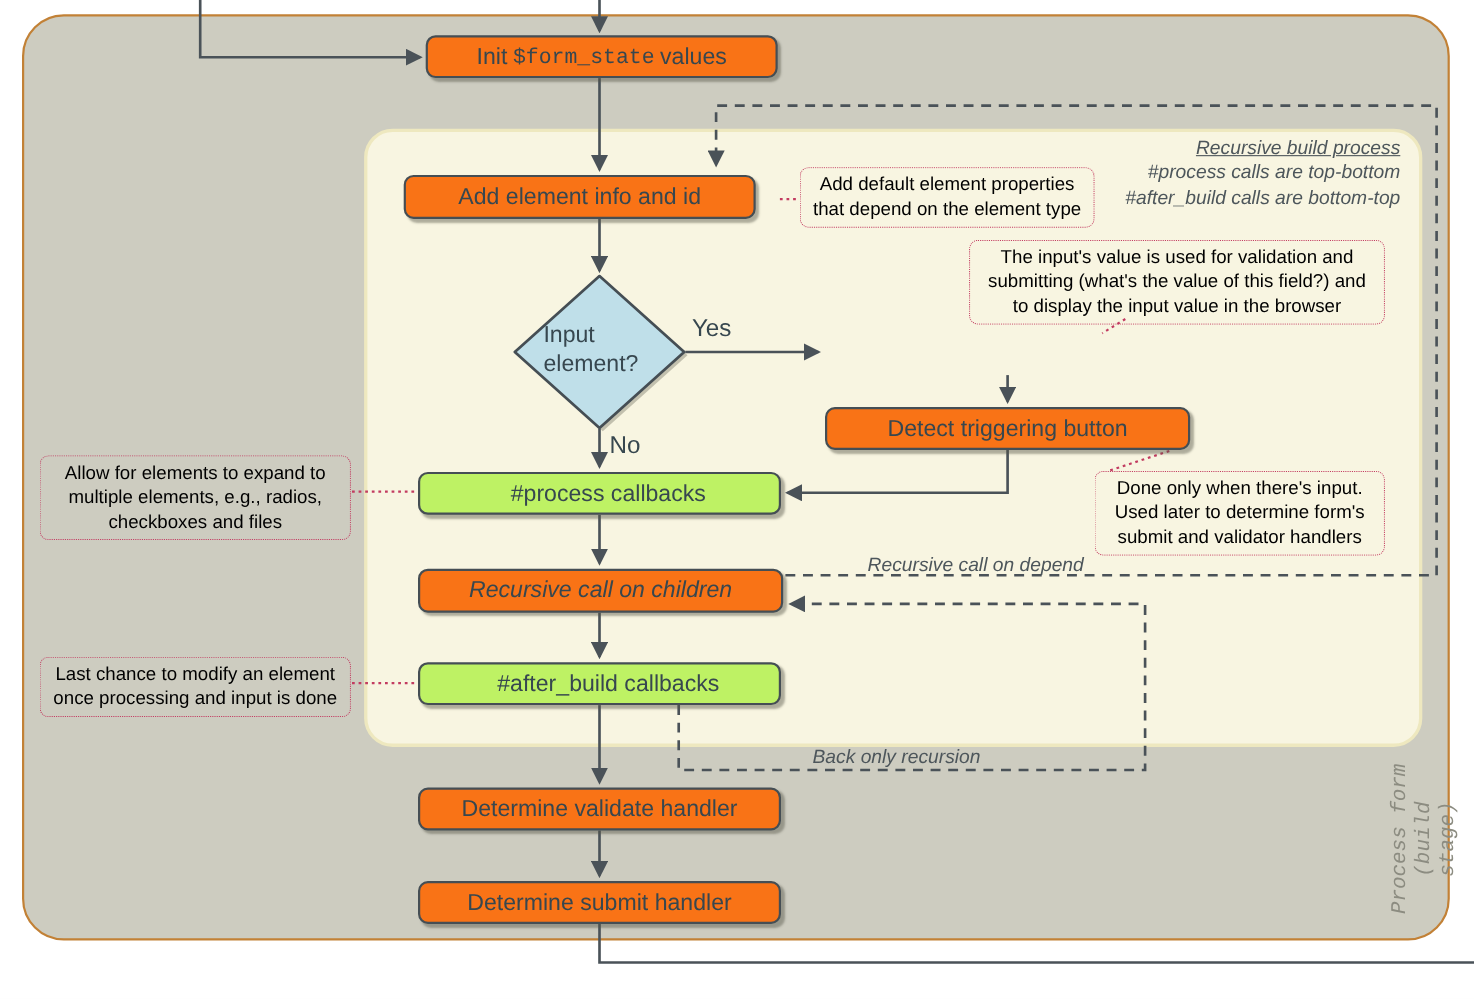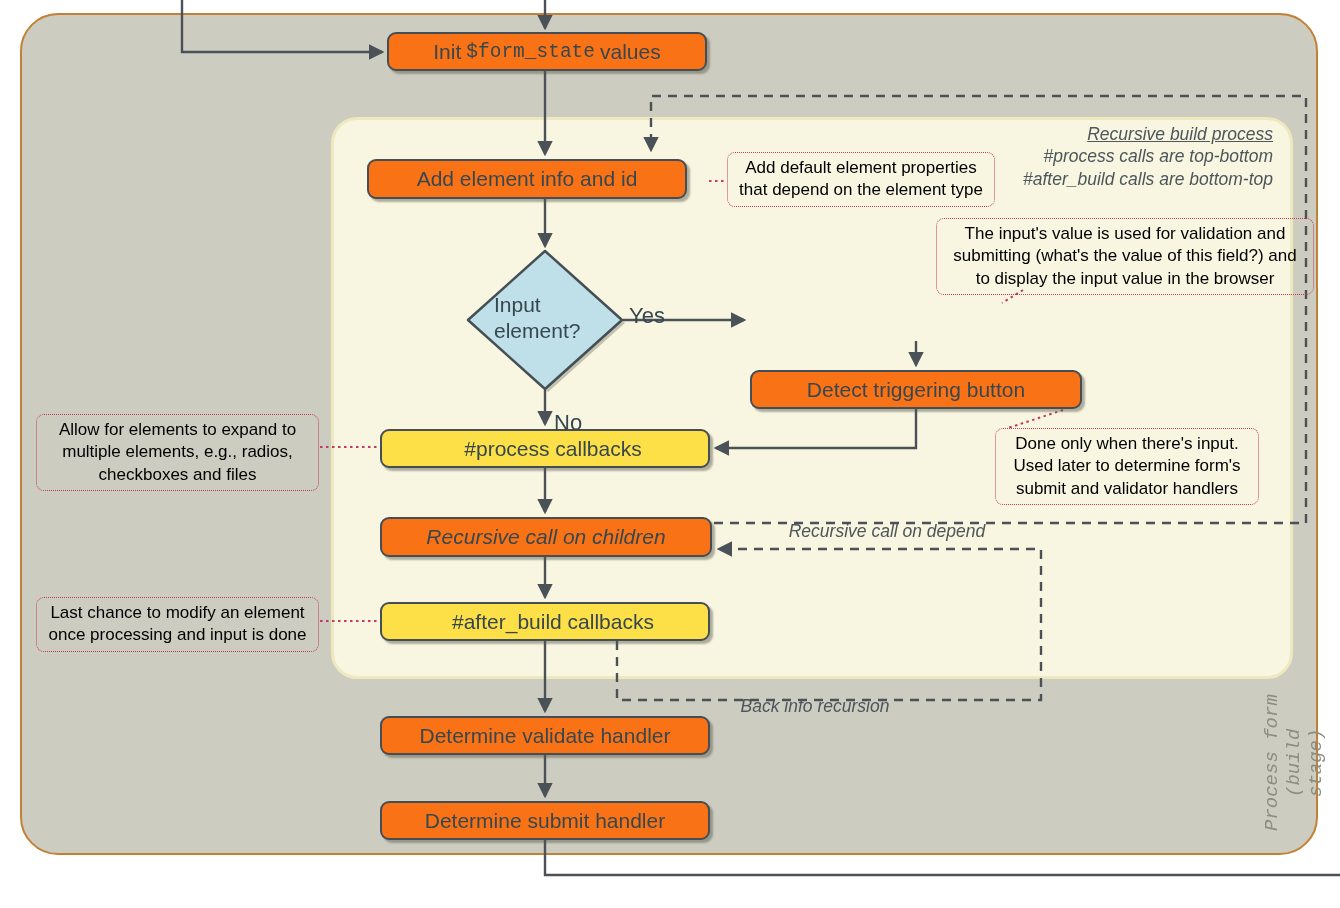--- a/index.html
+++ b/index.html
@@ -16,29 +16,29 @@
     background:#f8f5e1;border:3px solid #eee8bf;border-radius:26px;
   }
   svg.layer{position:absolute;left:0;top:0;z-index:2;pointer-events:none;}
   .node{
     position:absolute;z-index:3;display:flex;align-items:center;justify-content:center;
     background:#f97316;border:2.5px solid #454e54;border-radius:9px;
     box-shadow:3px 3px 2px rgba(85,85,70,0.45);
     font-size:21px;color:#37474f;text-align:center;box-sizing:border-box;
   }
   .node.pink{background:#e3aecd;}
-  .node.tan{background:#fde047;padding-left:16px;}
+  .node.tan{background:#bef264;padding-left:16px;}
   .node.italic{font-style:italic;}
   .mono{font-family:"Liberation Mono","DejaVu Sans Mono",monospace;font-size:19.5px;margin:0 5px;}
   .diamond-label{
     position:absolute;z-index:3;left:494px;top:292px;width:102px;
     font-size:21px;color:#37474f;line-height:1.25;
   }
   .edge-label{
-    position:absolute;z-index:3;font-size:22px;color:#37474f;margin-top:18px;
+    position:absolute;z-index:3;font-size:22px;color:#37474f;
   }
   .edge-label.small{font-size:17.5px;font-style:italic;color:#4d565b;}
   .annotation{
     position:absolute;z-index:3;box-sizing:border-box;
     border:1.5px dotted #c23b60;border-radius:8px;
     color:#000000;font-size:17px;line-height:1.32;text-align:center;
     padding:4px 8px;
   }
   .gray-note{
     position:absolute;z-index:3;right:67px;top:123px;text-align:right;
@@ -120,24 +120,24 @@
 
   <div class="node tan" style="left:380px;top:602px;width:330px;height:39px;">#after_build callbacks</div>
 
   <div class="node" style="left:380px;top:716px;width:330px;height:39px;">Determine validate handler</div>
 
   <div class="node" style="left:380px;top:801px;width:330px;height:39px;">Determine submit handler</div>
 
   <div class="edge-label" style="left:629px;top:285px;">Yes</div>
   <div class="edge-label" style="left:554px;top:392px;">No</div>
   <div class="edge-label small" style="left:772px;top:503px;width:230px;text-align:center;">Recursive call on depend</div>
-  <div class="edge-label small" style="left:700px;top:678px;width:230px;text-align:center;">Back info recursion</div>
+  <div class="edge-label small" style="left:700px;top:678px;width:230px;text-align:center;">Back only recursion</div>
 
   <div class="annotation" style="left:727px;top:152px;width:268px;">Add default element properties that depend on the element type</div>
-  <div class="annotation" style="left:936px;top:218px;width:378px;">The input's value is used for validation and submitting (what's the value of this field?) and to display the input value in the browser</div>
+  <div class="annotation" style="left:881px;top:218px;width:378px;">The input's value is used for validation and submitting (what's the value of this field?) and to display the input value in the browser</div>
   <div class="annotation" style="left:36px;top:414px;width:283px;">Allow for elements to expand to multiple elements, e.g., radios, checkboxes and files</div>
   <div class="annotation" style="left:995px;top:428px;width:264px;">Done only when there's input. Used later to determine form's submit and validator handlers</div>
   <div class="annotation" style="left:36px;top:597px;width:283px;">Last chance to modify an element once processing and input is done</div>
 
   <div class="gray-note">
     <div class="title">Recursive build process</div>
     <div>#process calls are top-bottom</div>
     <div>#after_build calls are bottom-top</div>
   </div>
 

